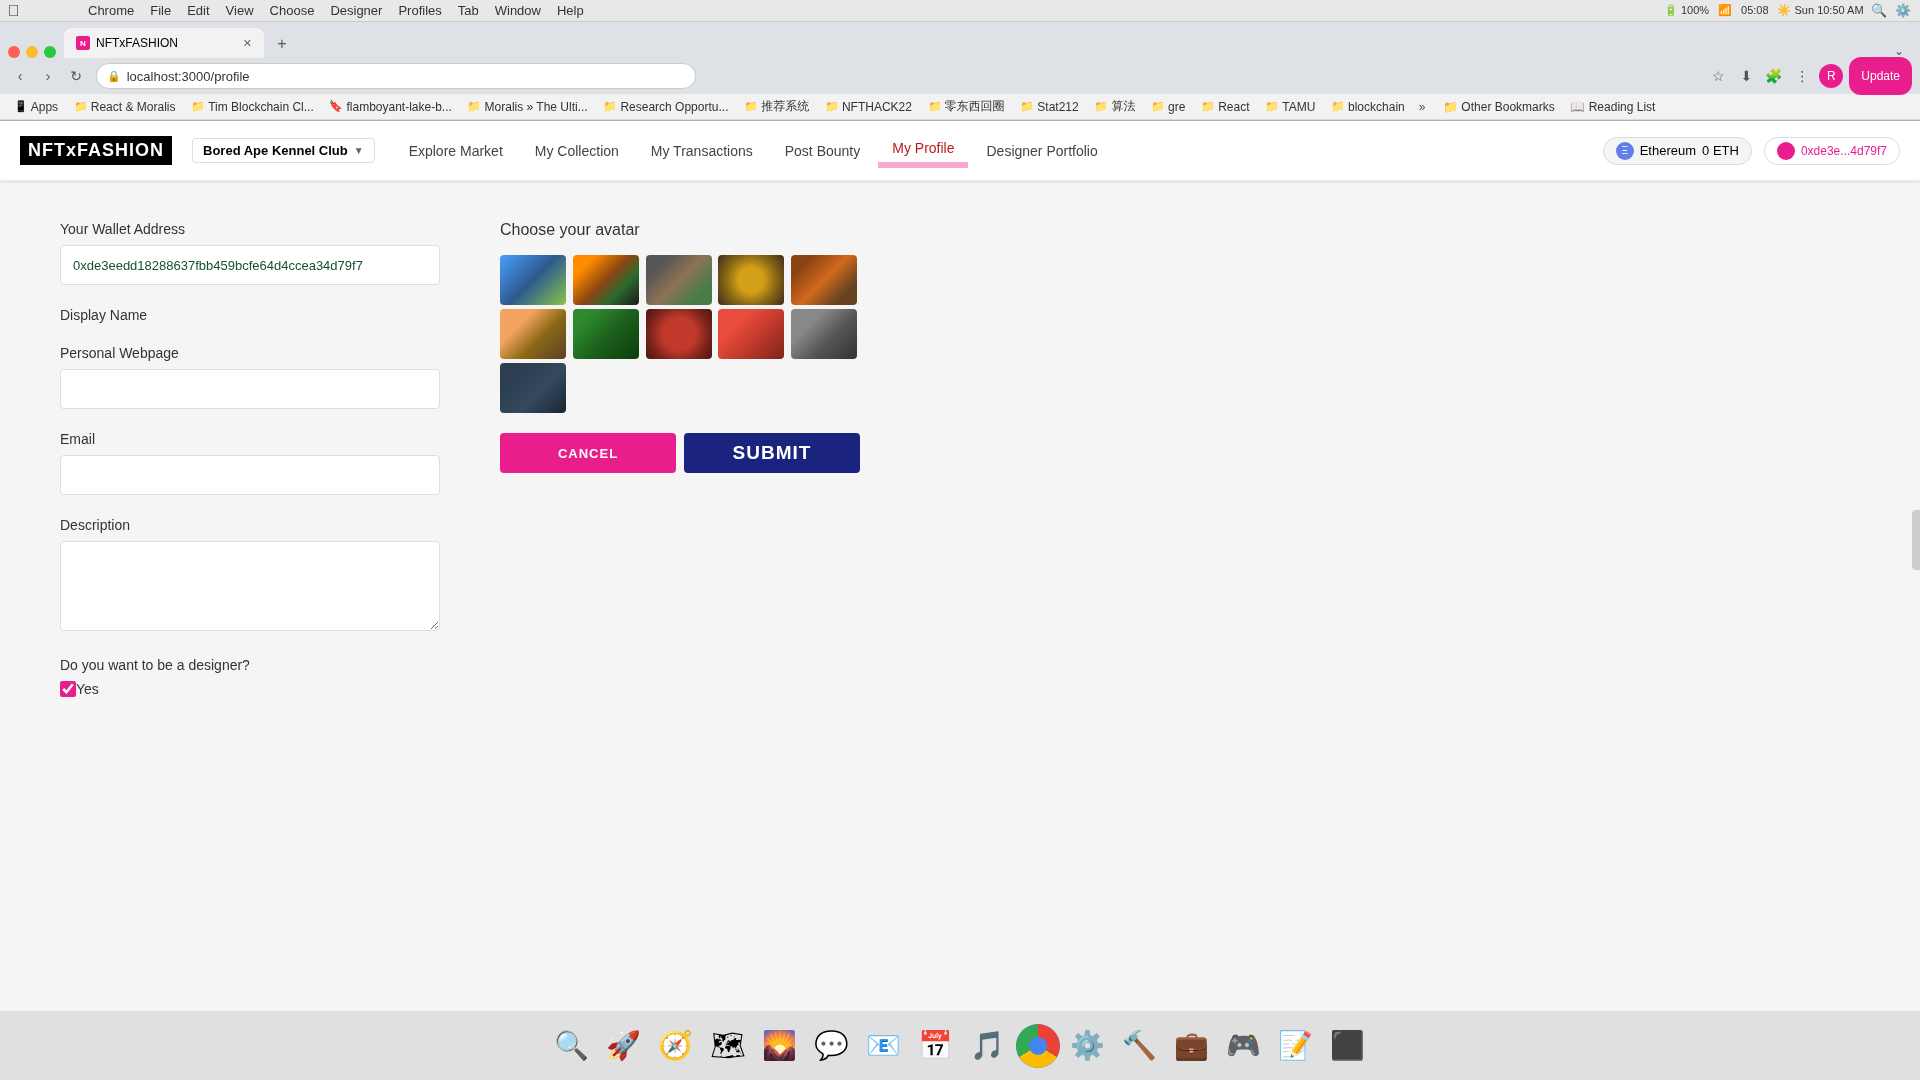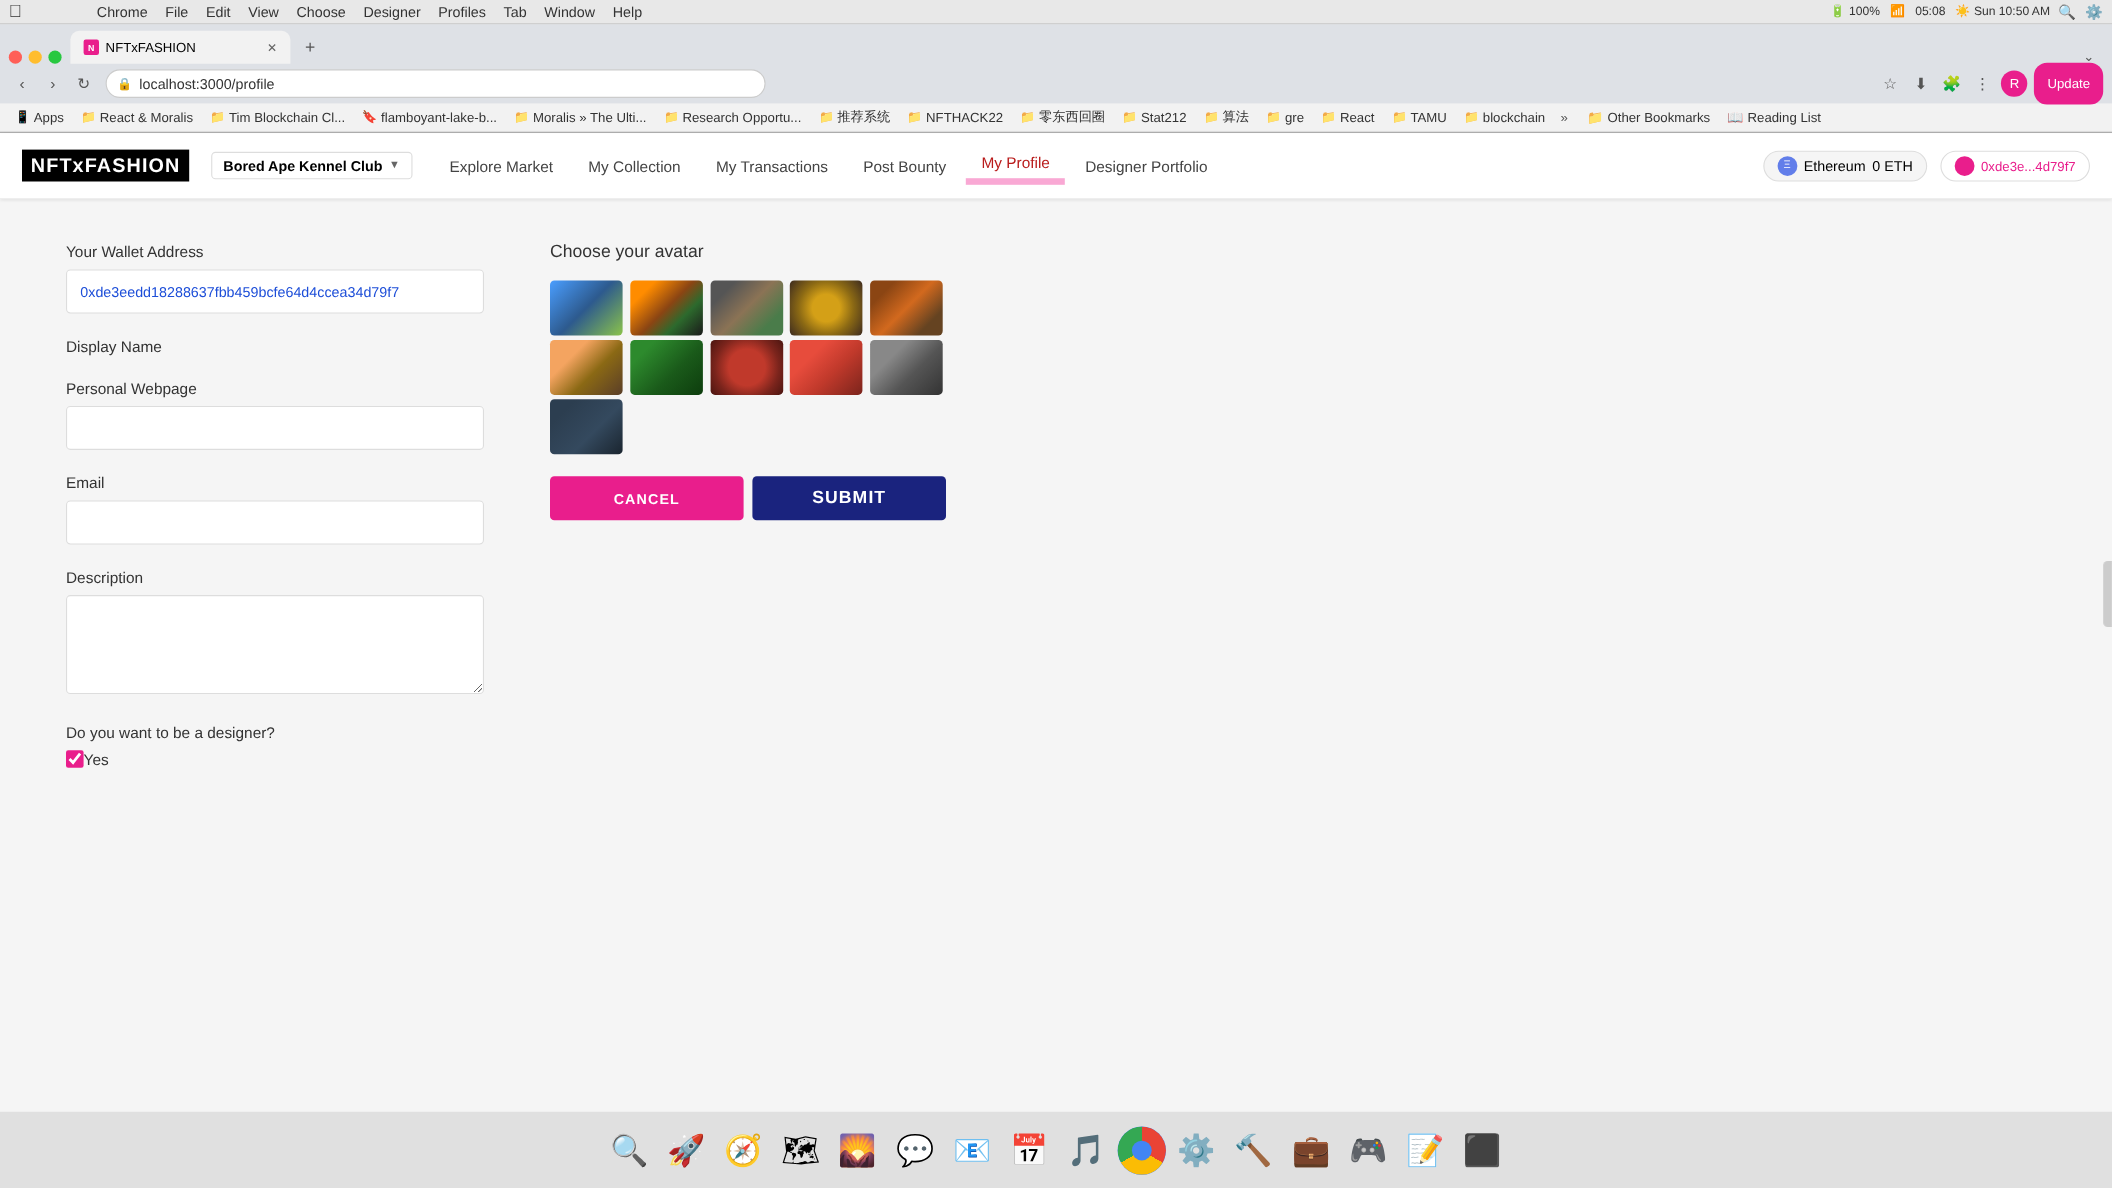--- a/index.html
+++ b/index.html
@@ -342,21 +342,21 @@
       margin-bottom: 8px;
     }
     .form-input {
       width: 100%;
       height: 40px;
       border: 1px solid #ddd;
       border-radius: 4px;
       padding: 8px 12px;
       font-size: 13px;
       background: white;
-      color: #1d4ed8;
+      color: #14532d;
       outline: none;
     }
     .form-textarea {
       width: 100%;
       height: 90px;
       border: 1px solid #ddd;
       border-radius: 4px;
       padding: 8px 12px;
       font-size: 13px;
       background: white;
@@ -435,21 +435,21 @@
       cursor: pointer;
       text-transform: uppercase;
     }
     .btn-submit {
       flex: 1;
       height: 40px;
       background: #1a237e;
       color: white;
       border: none;
       border-radius: 4px;
-      font-size: 16px;
+      font-size: 19px;
       font-weight: 700;
       letter-spacing: 1px;
       cursor: pointer;
       text-transform: uppercase;
     }
 
     
     .mac-dock {
       position: fixed;
       bottom: 0;

